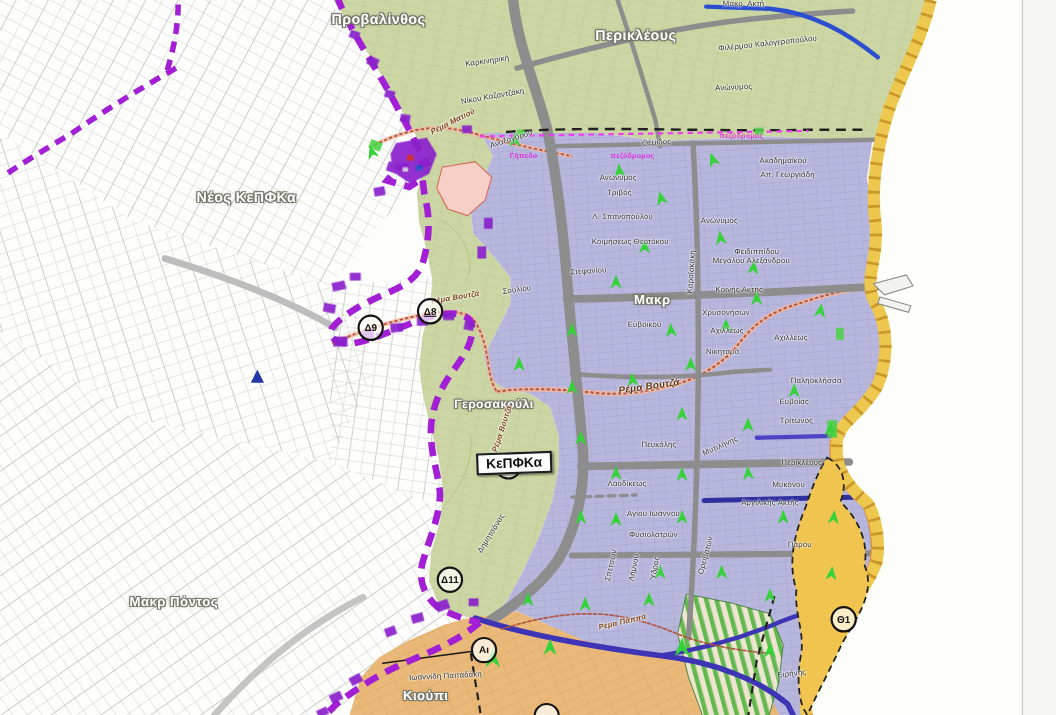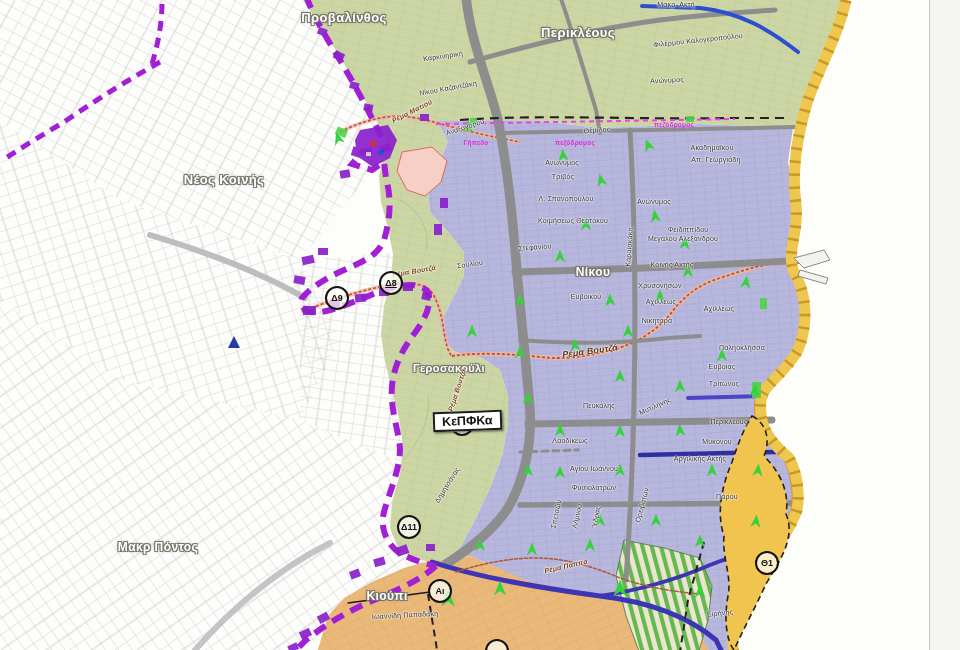--- a/index.html
+++ b/index.html
@@ -191,25 +191,25 @@
     </g>
 
     <polygon points="228,348 240,348 234,336" fill="#2438a8"></polygon>
     <rect x="929" y="0" width="1.2" height="650" fill="#c8c8c4"></rect>
     <rect x="930.5" y="0" width="29.5" height="650" fill="#f5f5f1"></rect>
   </svg>
 
   <div id="labels">
       <span class="lbl area" style="left: 344px; top: 17px; transform: translate(-50%, -50%) rotate(0deg);">Προβαλίνθος</span>
       <span class="lbl area" style="left: 578px; top: 32px; transform: translate(-50%, -50%) rotate(0deg);">Περικλέους</span>
-      <span class="lbl area" style="left: 224px; top: 179px; transform: translate(-50%, -50%) rotate(0deg);">Νέος Κοινής</span>
+      <span class="lbl area" style="left: 224px; top: 179px; transform: translate(-50%, -50%) rotate(0deg);">Νέος ΚεΠΦΚα</span>
       <span class="lbl area" style="left: 158px; top: 547px; font-size: 12px; transform: translate(-50%, -50%) rotate(0deg);">Μακρ Πόντος</span>
-      <span class="lbl area" style="left: 593px; top: 272px; font-size: 12px; transform: translate(-50%, -50%) rotate(0deg);">Νίκου</span>
+      <span class="lbl area" style="left: 593px; top: 272px; font-size: 12px; transform: translate(-50%, -50%) rotate(0deg);">Μακρ</span>
       <span class="lbl area" style="left: 449px; top: 368px; font-size: 11px; transform: translate(-50%, -50%) rotate(0deg);">Γεροσακούλι</span>
-      <span class="lbl area" style="left: 387px; top: 596px; font-size: 12px; transform: translate(-50%, -50%) rotate(0deg);">Κιούπι</span>
+      <span class="lbl area" style="left: 387px; top: 632px; font-size: 12px; transform: translate(-50%, -50%) rotate(0deg);">Κιούπι</span>
       <span class="lbl " style="left: 443px; top: 56px; transform: translate(-50%, -50%) rotate(-8deg);">Καρκινηρική</span>
       <span class="lbl " style="left: 448px; top: 88px; transform: translate(-50%, -50%) rotate(-10deg);">Νίκου Καζαντζάκη</span>
       <span class="lbl " style="left: 465px; top: 127px; transform: translate(-50%, -50%) rotate(-18deg);">Αναξαγόρου</span>
       <span class="lbl " style="left: 676px; top: 4px; transform: translate(-50%, -50%) rotate(0deg);">Μακρ. Ακτή</span>
       <span class="lbl " style="left: 698px; top: 40px; transform: translate(-50%, -50%) rotate(-6deg);">Φιλέρμου Καλογεροπούλου</span>
       <span class="lbl " style="left: 667px; top: 80px; transform: translate(-50%, -50%) rotate(-3deg);">Ανώνυμος</span>
       <span class="lbl " style="left: 597px; top: 130px; transform: translate(-50%, -50%) rotate(-4deg);">Θέμιδος</span>
       <span class="lbl " style="left: 562px; top: 162px; transform: translate(-50%, -50%) rotate(0deg);">Ανώνυμος</span>
       <span class="lbl " style="left: 563px; top: 176px; transform: translate(-50%, -50%) rotate(0deg);">Τριβός</span>
       <span class="lbl " style="left: 566px; top: 198px; transform: translate(-50%, -50%) rotate(0deg);">Λ. Σπανοπούλου</span>

